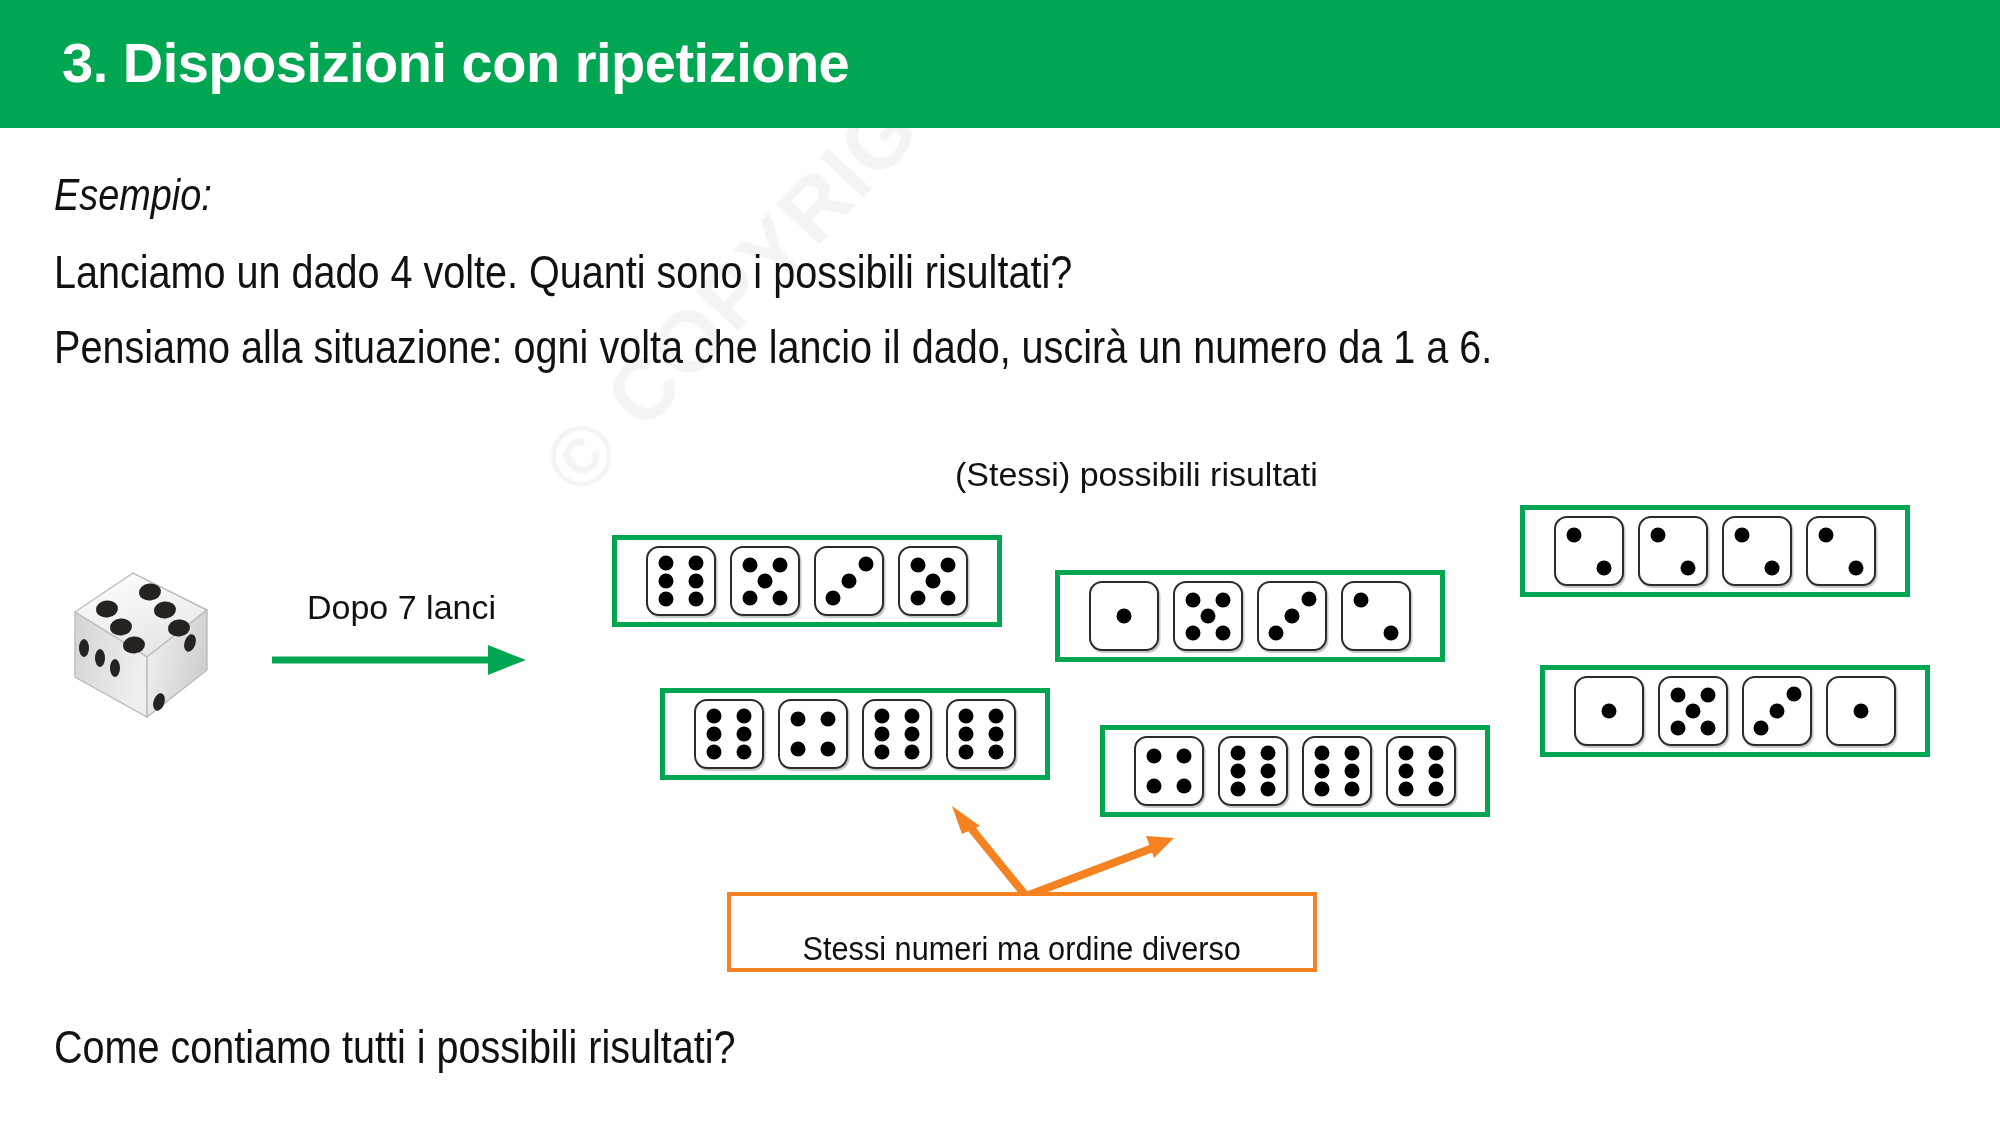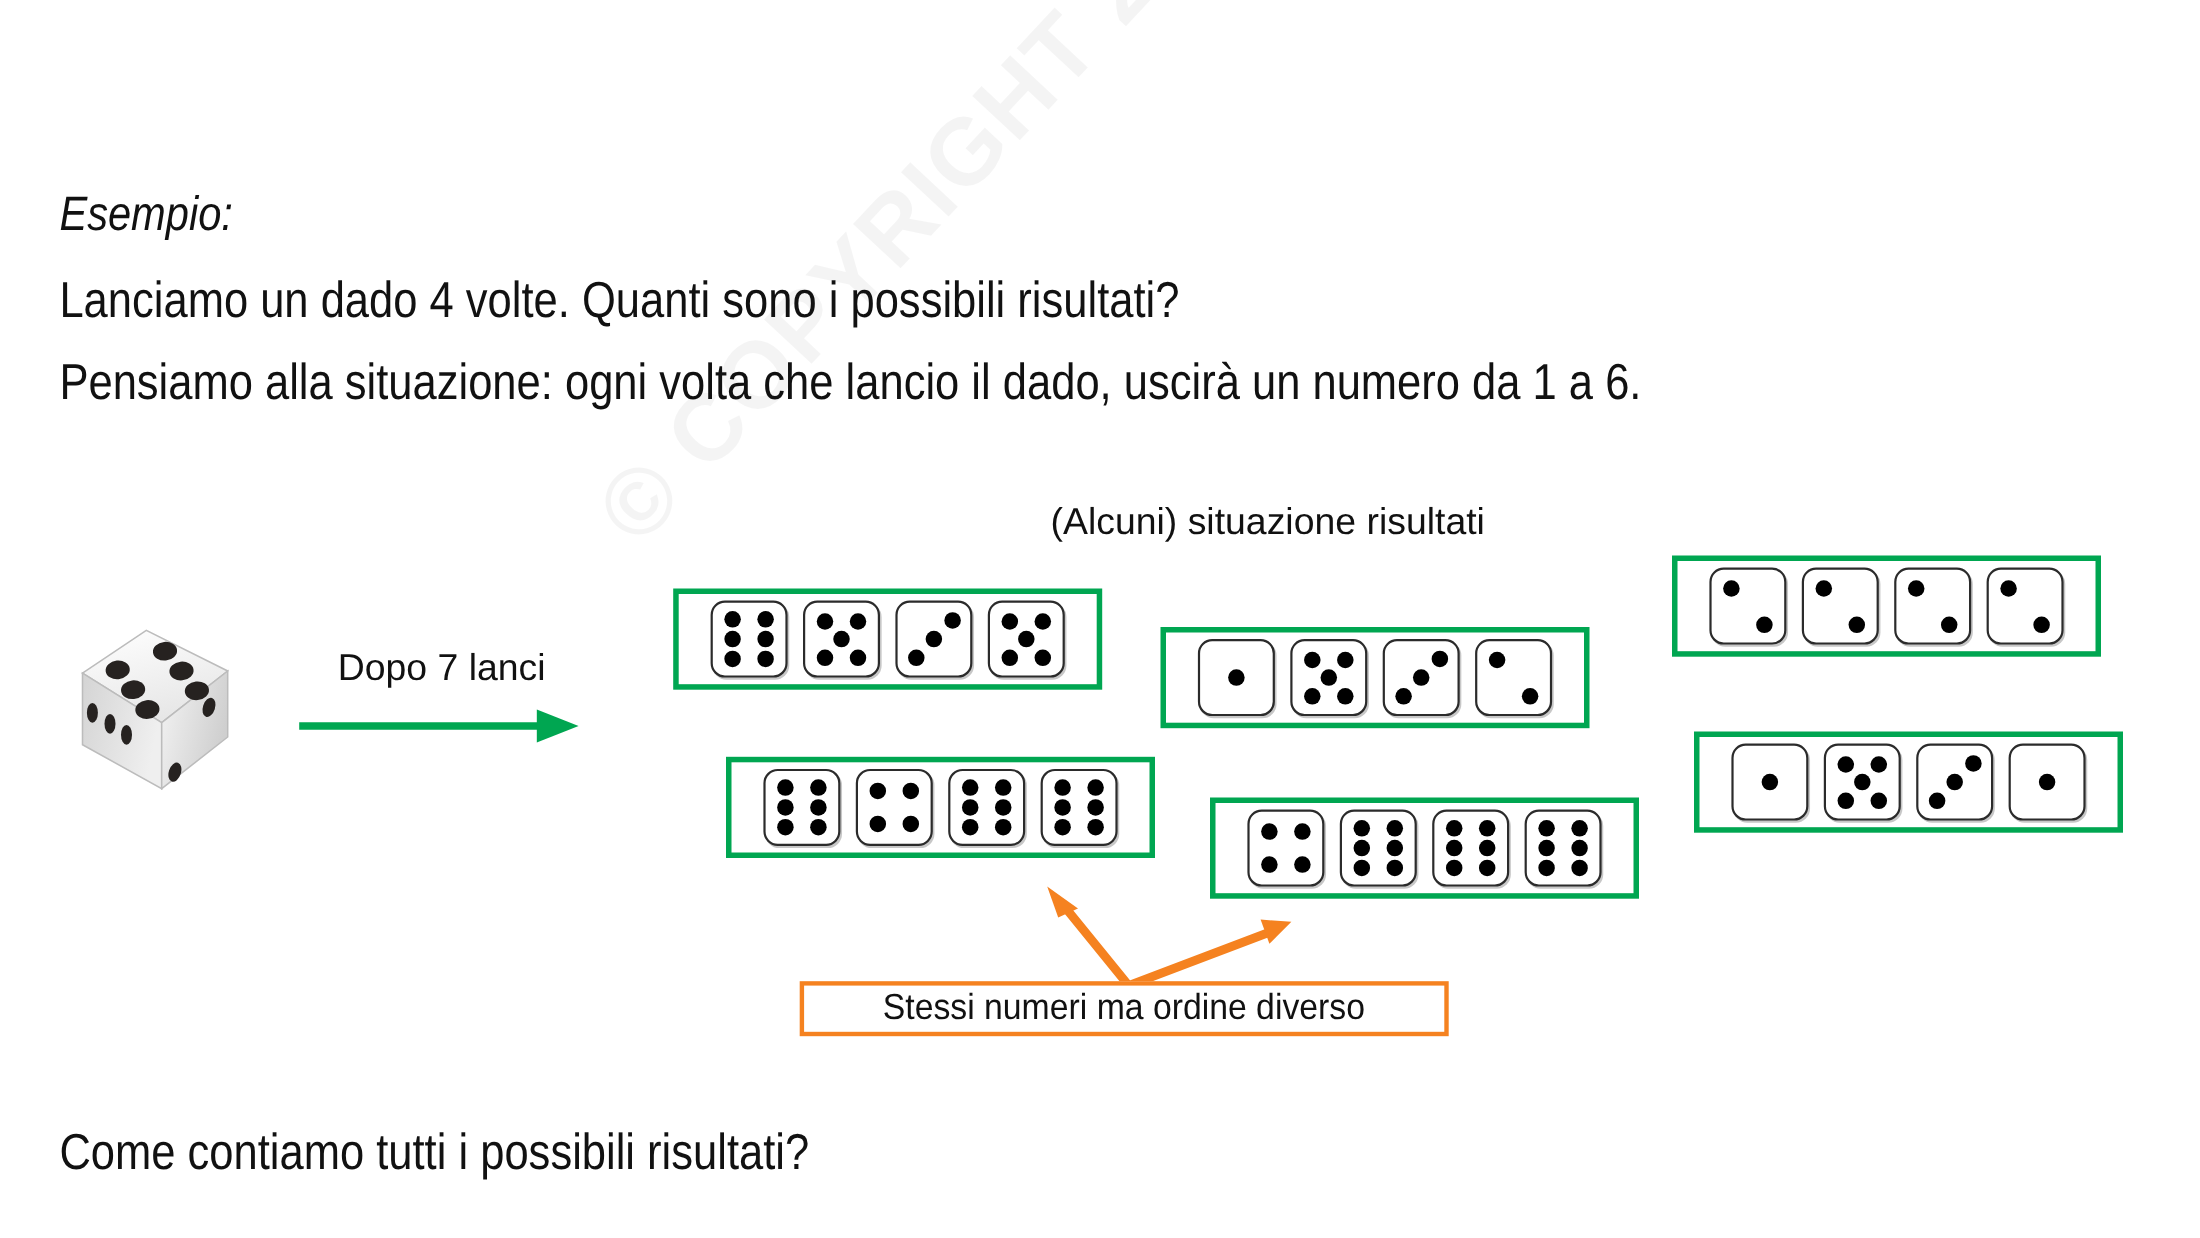--- a/index.html
+++ b/index.html
@@ -144,26 +144,26 @@
     width: 15px; height: 15px;
     border-radius: 50%;
     background: #000000;
     transform: translate(-50%, -50%);
   }
 
   
   .callout-box {
     position: absolute;
     left: 727px; top: 892px;
-    width: 590px; height: 50px;
+    width: 590px; height: 80px;
     border: 4px solid #F58220;
     background: #ffffff;
     box-sizing: border-box;
     display: flex;
-    align-items: flex-start;
+    align-items: flex-end;
     justify-content: center;
     z-index: 6;
   }
   .callout-text {
     font-family: "Liberation Sans", sans-serif;
     font-size: 33px;
     color: #111111;
     white-space: nowrap;
     transform: scaleX(0.93);
   }
@@ -174,27 +174,30 @@
     z-index: 6;
   }
 </style>
 </head>
 <body>
 
 <div class="slide">
 
   <div class="watermark">© COPYRIGHT 2015 StudiaRex Srl</div>
 
+  <div class="header-bar">
+    <div class="header-title">3. Disposizioni con ripetizione</div>
+  </div>
 
   <div class="body-text t-esempio">Esempio:</div>
   <div class="body-text t-line1">Lanciamo un dado 4 volte. Quanti sono i possibili risultati?</div>
   <div class="body-text t-line2">Pensiamo alla situazione: ogni volta che lancio il dado, uscirà un numero da 1 a 6.</div>
   <div class="body-text t-bottom">Come contiamo tutti i possibili risultati?</div>
 
-  <div class="t-alcuni">(Alcuni) situazione risultati</div>
+  <div class="t-alcuni">(Stessi) possibili risultati</div>
   <div class="t-dopo">Dopo 7 lanci</div>
 
   <svg class="die3d" viewBox="0 0 175 160">
     <defs>
       <linearGradient id="faceTop" x1="0" y1="0" x2="0.4" y2="1">
         <stop offset="0%" stop-color="#ffffff"></stop>
         <stop offset="100%" stop-color="#e7e7e7"></stop>
       </linearGradient>
       <linearGradient id="faceLeft" x1="0" y1="0" x2="1" y2="0.3">
         <stop offset="0%" stop-color="#d4d4d4"></stop>

